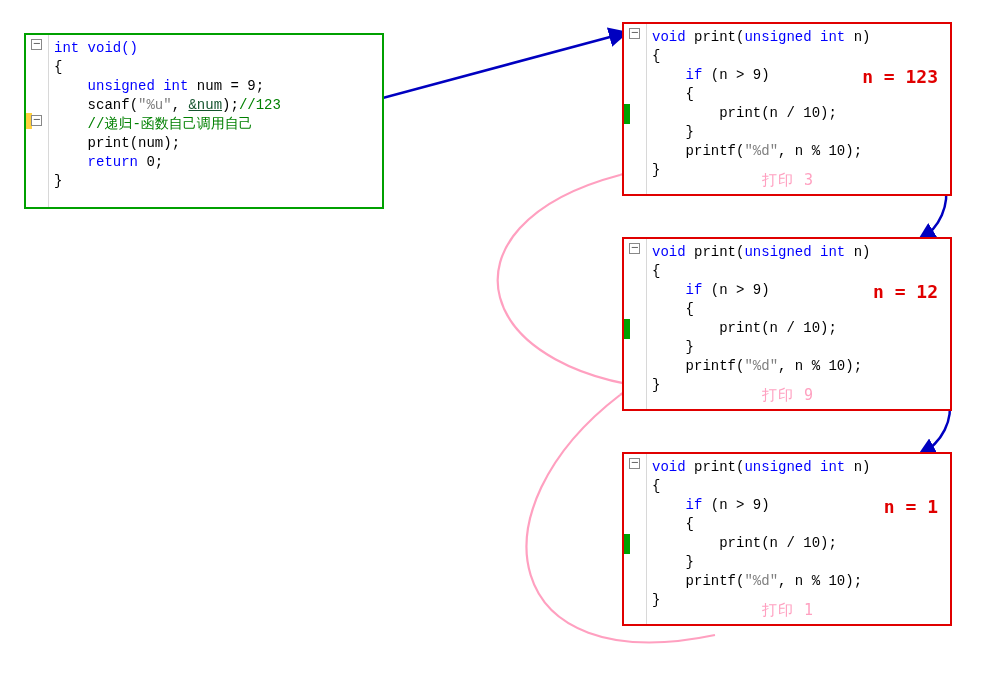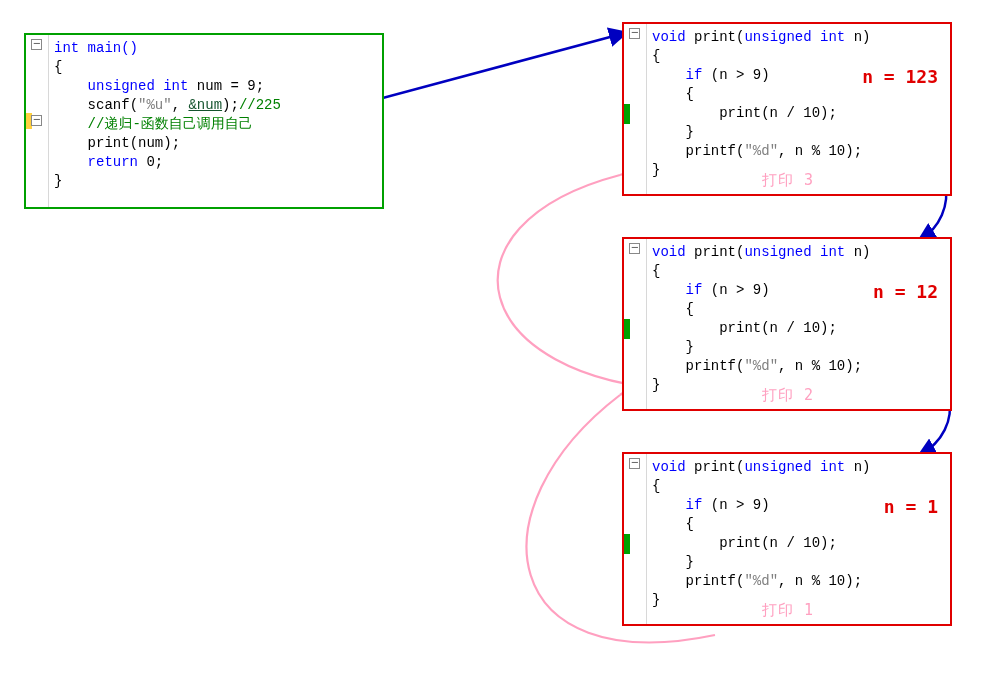--- a/index.html
+++ b/index.html
@@ -134,24 +134,24 @@
 
     <path d="M 738 190 C 755 200, 770 190, 760 180" fill="none" stroke="#ffa0c0" stroke-width="1.5"></path>
   </svg>
 
   <div class="codebox green" style="left:24px; top:33px; width:360px; height:176px;">
     <div class="gutter">
       <div class="foldmark" style="top:4px;"></div>
       <div class="yellowmark" style="top:78px;"></div>
       <div class="foldmark" style="top:80px;"></div>
     </div>
-<pre class="code"><span class="kw">int main()</span>
+<pre class="code"><span class="kw">int void()</span>
 <span>{</span>
 <span class="kw">    unsigned int</span><span> num = 9;</span>
-<span>    scanf</span>(<span class="str">"%u"</span><span>, </span><span class="op">&amp;num</span><span>);</span><span class="cmt">//225</span>
+<span>    scanf</span>(<span class="str">"%u"</span><span>, </span><span class="op">&amp;num</span><span>);</span><span class="cmt">//123</span>
 <span class="cmt">    //递归-函数自己调用自己</span>
 <span>    print</span><span>(num);</span>
 <span class="kw">    return</span><span> 0;</span>
 <span>}</span></pre>
   </div>
 
 
   <div class="codebox red" style="left:622px; top:22px; width:330px; height:174px;">
     <div class="gutter">
       <div class="foldmark" style="top:4px;"></div>
@@ -176,21 +176,21 @@
     </div>
 <pre class="code"><span class="kw">void</span><span> print(</span><span class="kw">unsigned int</span><span> n)</span>
 <span>{</span>
 <span class="kw">    if</span><span> (n &gt; 9)</span>
 <span>    {</span>
 <span>        print(n / 10);</span>
 <span>    }</span>
 <span>    printf(</span><span class="str">"%d"</span><span>, n % 10);</span>
 <span>}</span></pre>
     <div class="annot" style="right:12px; top:42px;">n = 12</div>
-    <div class="pink-label" style="left:138px; bottom:4px;">打印 2</div>
+    <div class="pink-label" style="left:138px; bottom:4px;">打印 9</div>
   </div>
 
   <div class="codebox red" style="left:622px; top:452px; width:330px; height:174px;">
     <div class="gutter">
       <div class="foldmark" style="top:4px;"></div>
       <div class="greenmark" style="top:80px;"></div>
     </div>
 <pre class="code"><span class="kw">void</span><span> print(</span><span class="kw">unsigned int</span><span> n)</span>
 <span>{</span>
 <span class="kw">    if</span><span> (n &gt; 9)</span>

